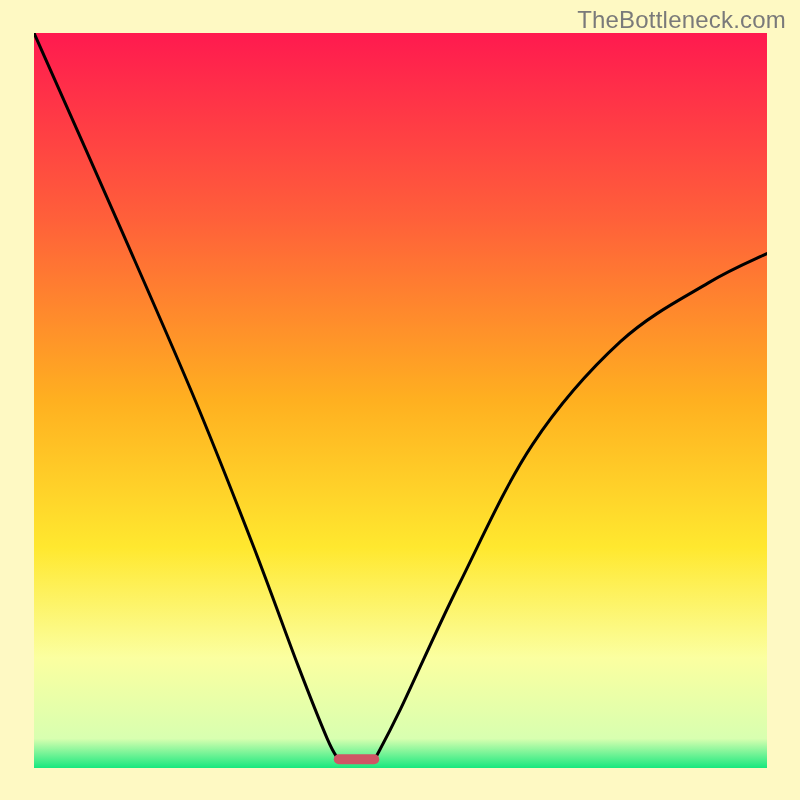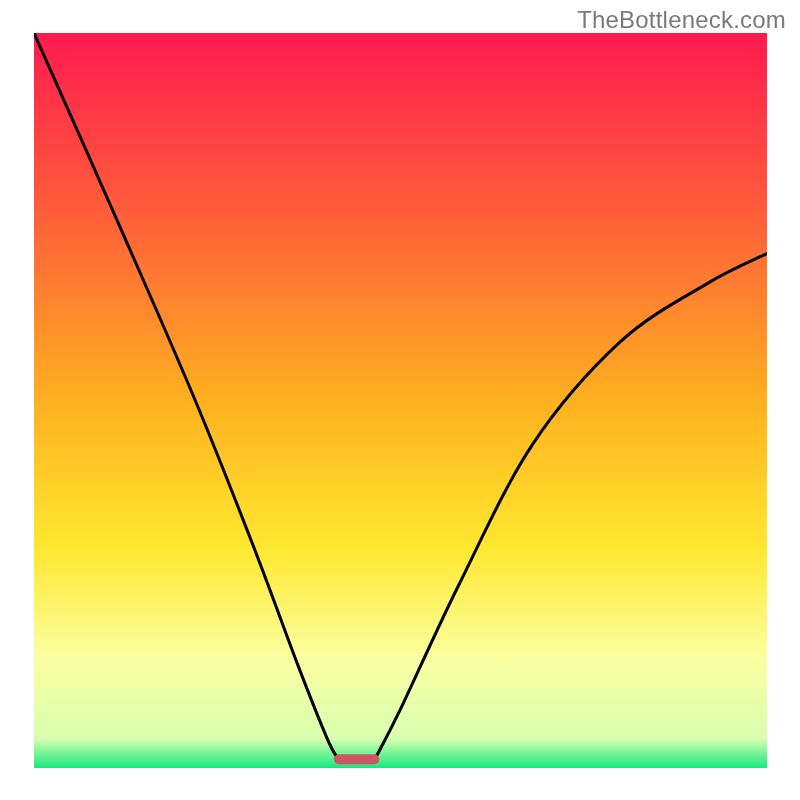--- a/index.html
+++ b/index.html
@@ -8,21 +8,21 @@
     width: 800px;
     height: 800px;
     background: #000;
     overflow: hidden;
     font-family: Arial, Helvetica, sans-serif;
   }
   .frame {
     position: absolute;
     top: 0; left: 0;
     width: 800px; height: 800px;
-    background: #ffffff;
+    background: #fef9c3;
     text-align: right;
   }
   .plot {
     position: absolute;
     top: 33px;
     left: 34px;
     width: 733px;
     height: 735px;
     overflow: hidden;
   }

